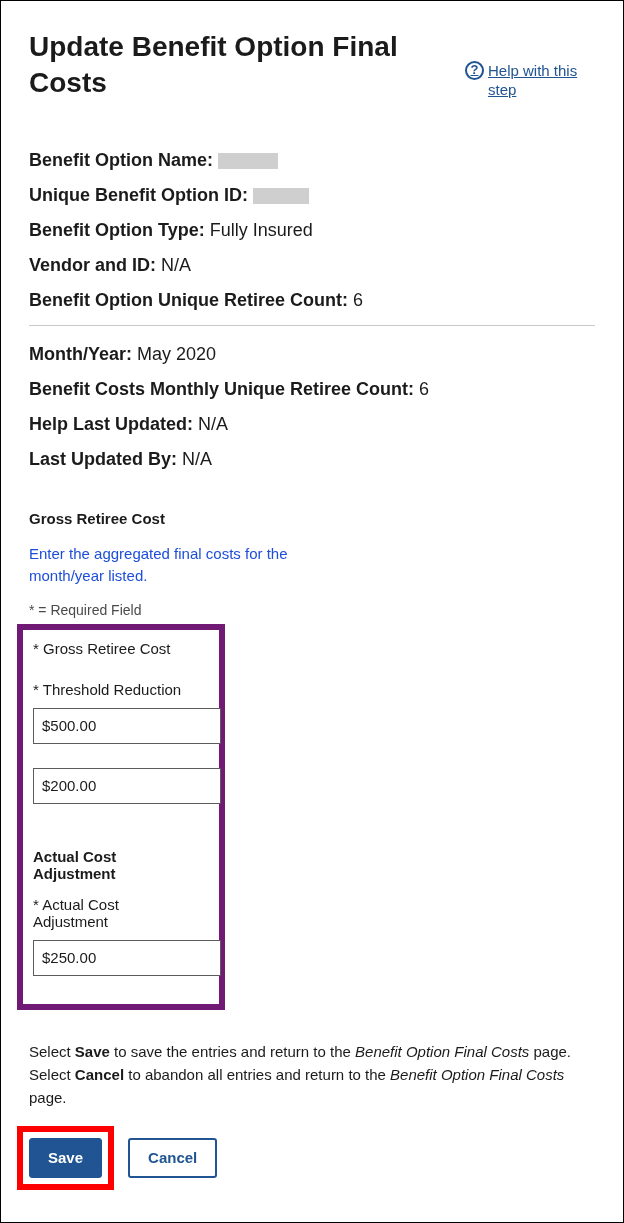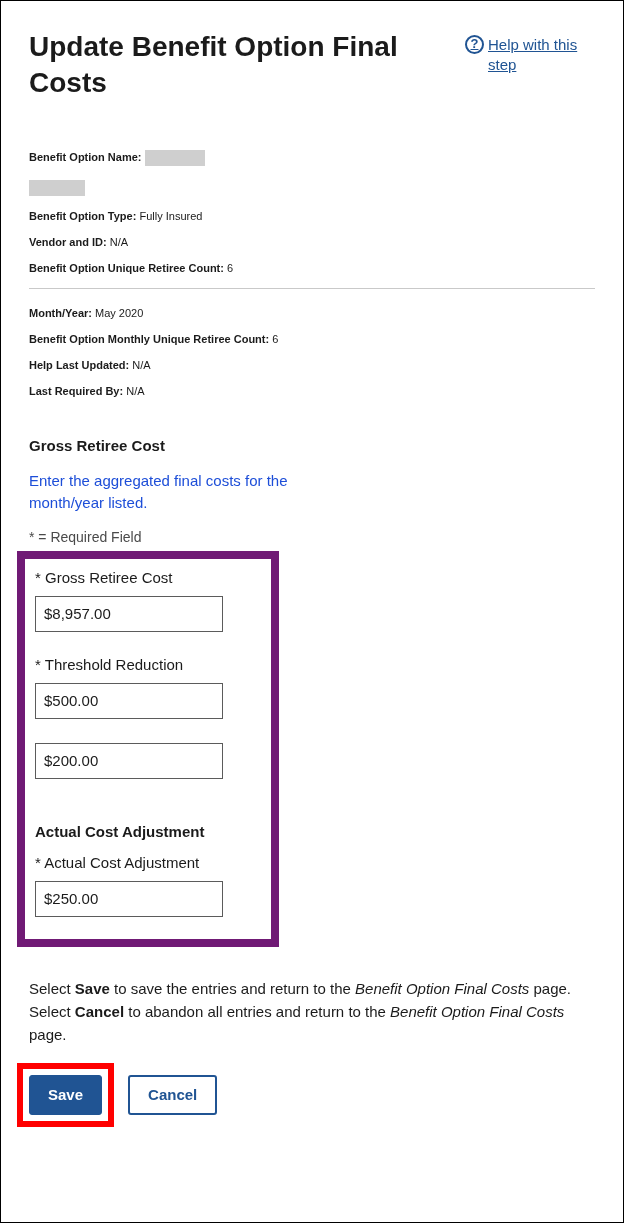--- a/index.html
+++ b/index.html
@@ -13,21 +13,21 @@
   .page {
     width: 624px;
     height: 1223px;
     border: 1px solid #000;
     padding: 28px 28px 28px 28px;
     position: relative;
   }
   .header-row {
     display: flex;
     justify-content: space-between;
-    align-items: flex-start;
+    align-items: center;
   }
   h1 {
     font-size: 28px;
     font-weight: 700;
     margin: 0 0 24px 0;
     line-height: 1.3;
     max-width: 420px;
   }
   .help-link {
     color: #205493;
@@ -49,21 +49,21 @@
     align-items: center;
     justify-content: center;
     font-size: 13px;
     font-weight: 700;
     color: #205493;
     flex-shrink: 0;
     margin-top: 0px;
   }
   .info-block { margin-top: 24px; }
   .info-row {
-    font-size: 11px;
+    font-size: 18px;
     margin-bottom: 14px;
     color: #1b1b1b;
   }
   .info-row .label { font-weight: 700; }
   .redacted {
     display: inline-block;
     background: #cfcfcf;
     height: 16px;
     vertical-align: middle;
   }
@@ -86,29 +86,29 @@
     line-height: 1.5;
     max-width: 290px;
     margin-bottom: 14px;
   }
   .req-note {
     font-size: 14px;
     color: #4a4a4a;
     margin-bottom: 6px;
   }
   .highlight-box {
-    border: 8px solid #701a75;
+    border: 6px solid #701a75;
     padding: 10px 26px 16px 10px;
-    width: 262px;
+    width: 208px;
     margin-left: -12px;
   }
   .field {
     margin-bottom: 24px;
   }
-  .field:last-child { margin-bottom: 6px; }
+  .field:last-child { margin-bottom: 12px; }
   .field-label {
     font-size: 15px;
     color: #1b1b1b;
     margin-bottom: 10px;
     display: block;
   }
   .field-input {
     width: 188px;
     height: 36px;
     border: 1px solid #5b5b5b;
@@ -173,20 +173,21 @@
       <span>Help with this step</span>
     </a>
   </div>
 
   <div class="info-block">
     <div class="info-row">
       <span class="label">Benefit Option Name:</span>
       <span class="redacted w1"></span>
     </div>
     <div class="info-row">
+      <span class="label">Unique Benefit Option ID:</span>
       <span class="redacted w2"></span>
     </div>
     <div class="info-row">
       <span class="label">Benefit Option Type:</span>
       <span>Fully Insured</span>
     </div>
     <div class="info-row">
       <span class="label">Vendor and ID:</span>
       <span>N/A</span>
     </div>
@@ -197,41 +198,40 @@
   </div>
 
   <hr class="sep">
 
   <div class="info-block" style="margin-top:0">
     <div class="info-row">
       <span class="label">Month/Year:</span>
       <span>May 2020</span>
     </div>
     <div class="info-row">
-      <span class="label">Benefit Option Monthly Unique Retiree Count:</span>
+      <span class="label">Benefit Costs Monthly Unique Retiree Count:</span>
       <span>6</span>
     </div>
     <div class="info-row">
       <span class="label">Help Last Updated:</span>
       <span>N/A</span>
     </div>
     <div class="info-row">
-      <span class="label">Last Required By:</span>
+      <span class="label">Last Updated By:</span>
       <span>N/A</span>
     </div>
   </div>
 
   <div class="section-title">Gross Retiree Cost</div>
   <div class="desc">Enter the aggregated final costs for the month/year listed.</div>
   <div class="req-note">* = Required Field</div>
 
   <div class="highlight-box">
     <div class="field">
       <span class="field-label">* Gross Retiree Cost</span>
-      <input class="field-input" type="text" value="$8,957.00" style="">
     </div>
     <div class="field">
       <span class="field-label">* Threshold Reduction</span>
       <input class="field-input" type="text" value="$500.00" style="">
     </div>
     <div class="field">
       <input class="field-input" type="text" value="$200.00" style="">
     </div>
 
     <div class="section-title-in">Actual Cost Adjustment</div>

